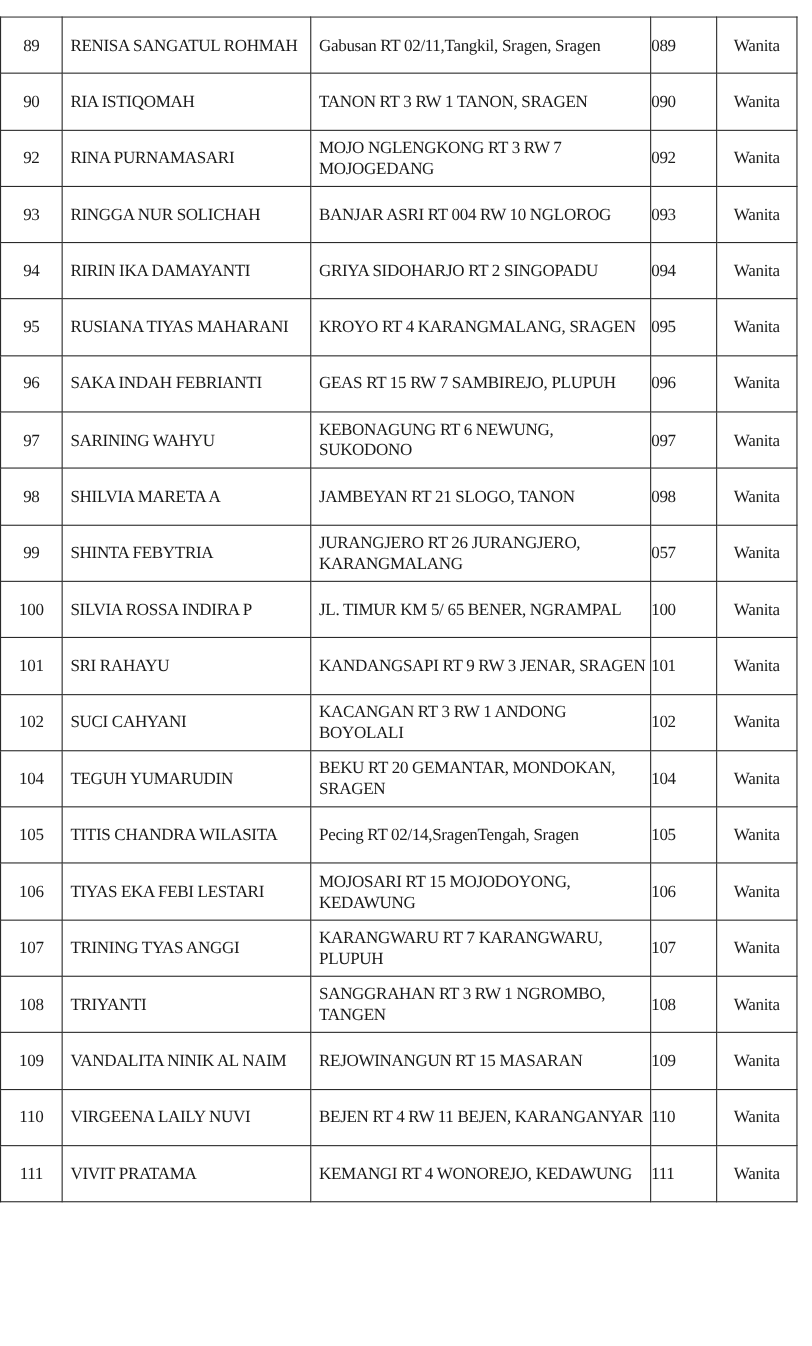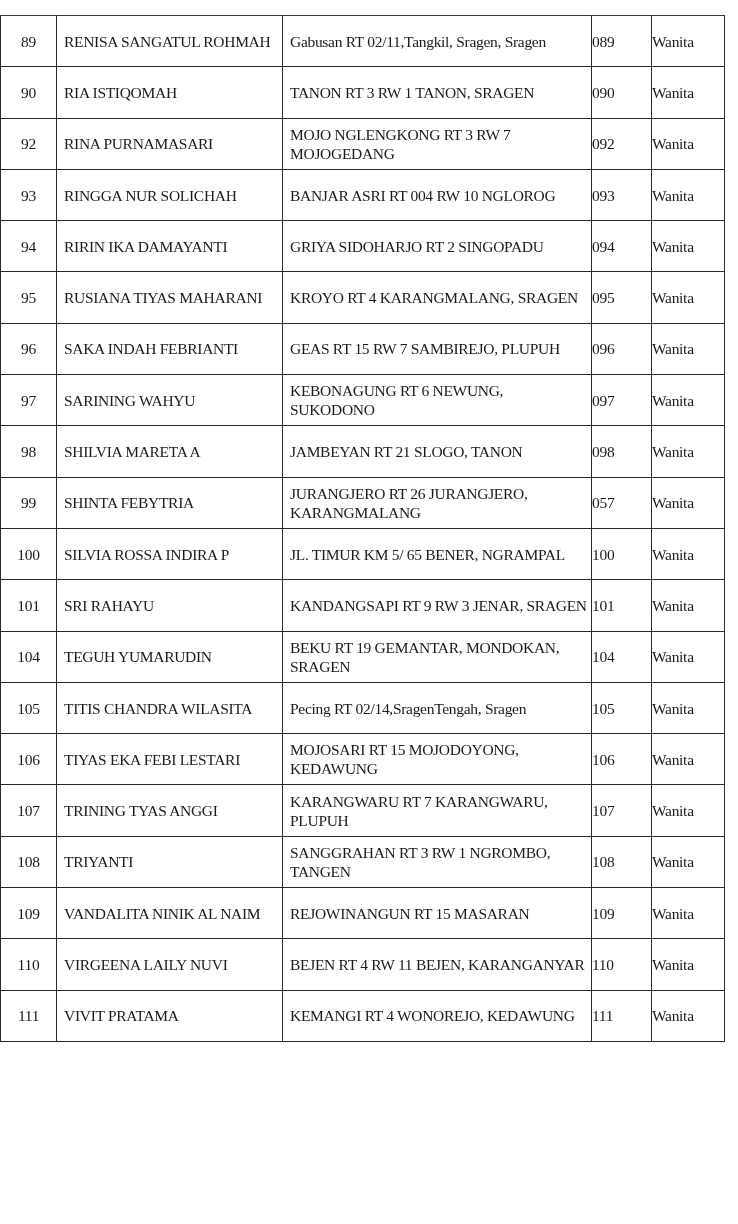--- a/index.html
+++ b/index.html
@@ -32,21 +32,21 @@
       padding: 0;
       font-size: 15.5px;
       line-height: 19px;
       vertical-align: middle;
       letter-spacing: -0.3px;
     }
     td.c-no   { width: 55px;  text-align: center; }
     td.c-name { width: 218px; padding-left: 7px; padding-right: 0; }
     td.c-addr { width: 297px; padding-left: 7px; padding-right: 4px; }
     td.c-code { width: 59px;  }
-    td.c-sex  { }
+    td.c-sex  { text-align: center; }
     tr:nth-child(1) td { border-top-color: #3a3a3a; }
     tr + tr td { border-top-color: #5a5a5a; }
     td.c-name, td.c-addr { overflow: hidden; }
   </style>
 </head>
 <body>
 
 <div class="page">
   <table>
     <tbody id="table-body">
@@ -128,23 +128,30 @@
         <td class="c-sex">Wanita</td>
       </tr>
       <tr>
         <td class="c-no">101</td>
         <td class="c-name">SRI RAHAYU</td>
         <td class="c-addr">KANDANGSAPI RT 9 RW 3 JENAR, SRAGEN</td>
         <td class="c-code">101</td>
         <td class="c-sex">Wanita</td>
       </tr>
       <tr>
+        <td class="c-no">102</td>
+        <td class="c-name">SUCI CAHYANI</td>
+        <td class="c-addr">KACANGAN RT 3 RW 1 ANDONG BOYOLALI</td>
+        <td class="c-code">102</td>
+        <td class="c-sex">Wanita</td>
+      </tr>
+      <tr>
         <td class="c-no">104</td>
         <td class="c-name">TEGUH YUMARUDIN</td>
-        <td class="c-addr">BEKU RT 19 GEMANTAR, MONDOKAN, SRAGEN</td>
+        <td class="c-addr">BEKU RT 20 GEMANTAR, MONDOKAN, SRAGEN</td>
         <td class="c-code">104</td>
         <td class="c-sex">Wanita</td>
       </tr>
       <tr>
         <td class="c-no">105</td>
         <td class="c-name">TITIS CHANDRA WILASITA</td>
         <td class="c-addr">Pecing RT 02/14,SragenTengah, Sragen</td>
         <td class="c-code">105</td>
         <td class="c-sex">Wanita</td>
       </tr>

